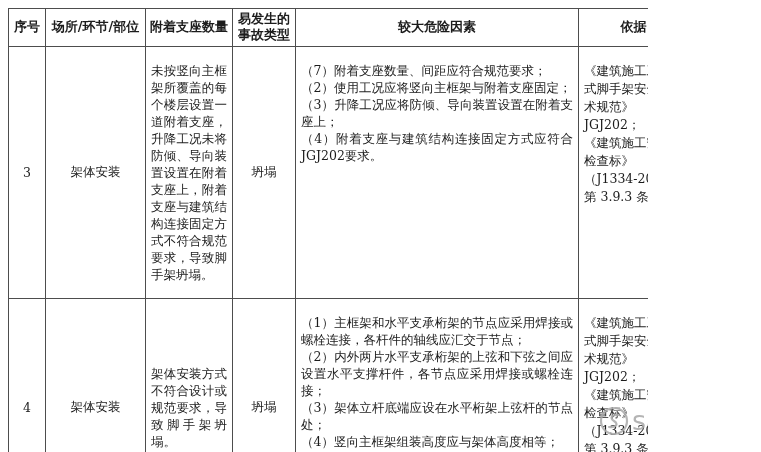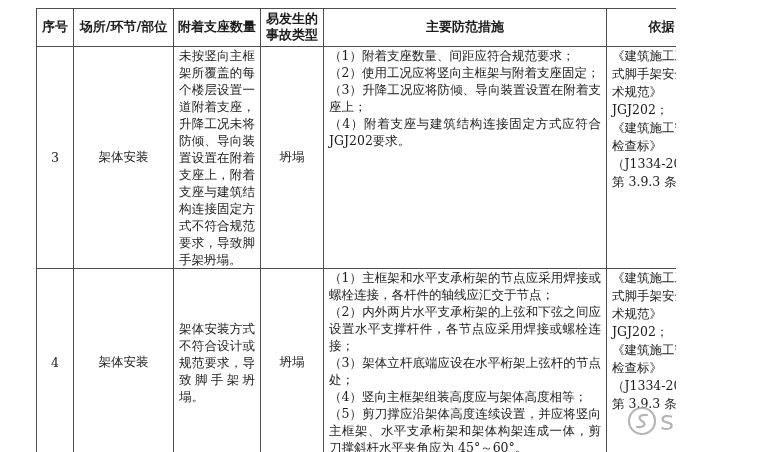--- a/index.html
+++ b/index.html
@@ -4,33 +4,32 @@
 <style>
   html, body { margin: 0; padding: 0; background: #ffffff; }
   .page {
     position: relative;
     width: 648px;
     height: 452px;
     background: #ffffff;
     overflow: hidden;
     font-family: "DejaVu Serif", "Liberation Serif", serif;
     color: #1c1c1c;
-    margin-left: 28px;
   }
   table.hazard {
     position: absolute;
     left: 8px;
     top: 8px;
     width: 745px;
     border-collapse: collapse;
     table-layout: fixed;
   }
   table.hazard th, table.hazard td {
     border: 1px solid #4d4d4d;
-    padding: 0 5px;
+    padding: 15px 5px;
     box-sizing: border-box;
     font-size: 12.5px;
     overflow: hidden;
   }
   table.hazard th {
     font-size: 13px;
     font-weight: bold;
     text-align: center;
     vertical-align: middle;
     height: 34px;
@@ -91,32 +90,32 @@
         <col style="width:283px">
         <col style="width:110px">
       <col style="width:65px">
     </colgroup>
     <thead>
       <tr class="r-header">
         <th>序号</th>
         <th>场所/环节/部位</th>
         <th>附着支座数量</th>
         <th>易发生的事故类型</th>
-        <th>主要防范措施</th>
+        <th>较大危险因素</th>
         <th>依据</th>
         <th>责任人</th>
       </tr>
     </thead>
     <tbody>
       <tr class="r3">
         <td class="center">3</td>
         <td class="center">架体安装</td>
         <td class="risk">未按竖向主框架所覆盖的每个楼层设置一道附着支座，升降工况未将防倾、导向装置设置在附着支座上，附着支座与建筑结构连接固定方式不符合规范要求，导致脚手架坍塌。</td>
         <td class="center">坍塌</td>
-        <td class="measures">（1）附着支座数量、间距应符合规范要求；
+        <td class="measures">（7）附着支座数量、间距应符合规范要求；
 （2）使用工况应将竖向主框架与附着支座固定；
 （3）升降工况应将防倾、导向装置设置在附着支座上；
 （4）附着支座与建筑结构连接固定方式应符合 JGJ202要求。</td>
         <td class="basis">《建筑施工工具式脚手架安全技术规范》JGJ202；
 《建筑施工安全检查标》（J1334-2011）第 3.9.3 条。</td>
         <td class="center"></td>
       </tr>
       <tr class="r4">
         <td class="center">4</td>
         <td class="center">架体安装</td>

